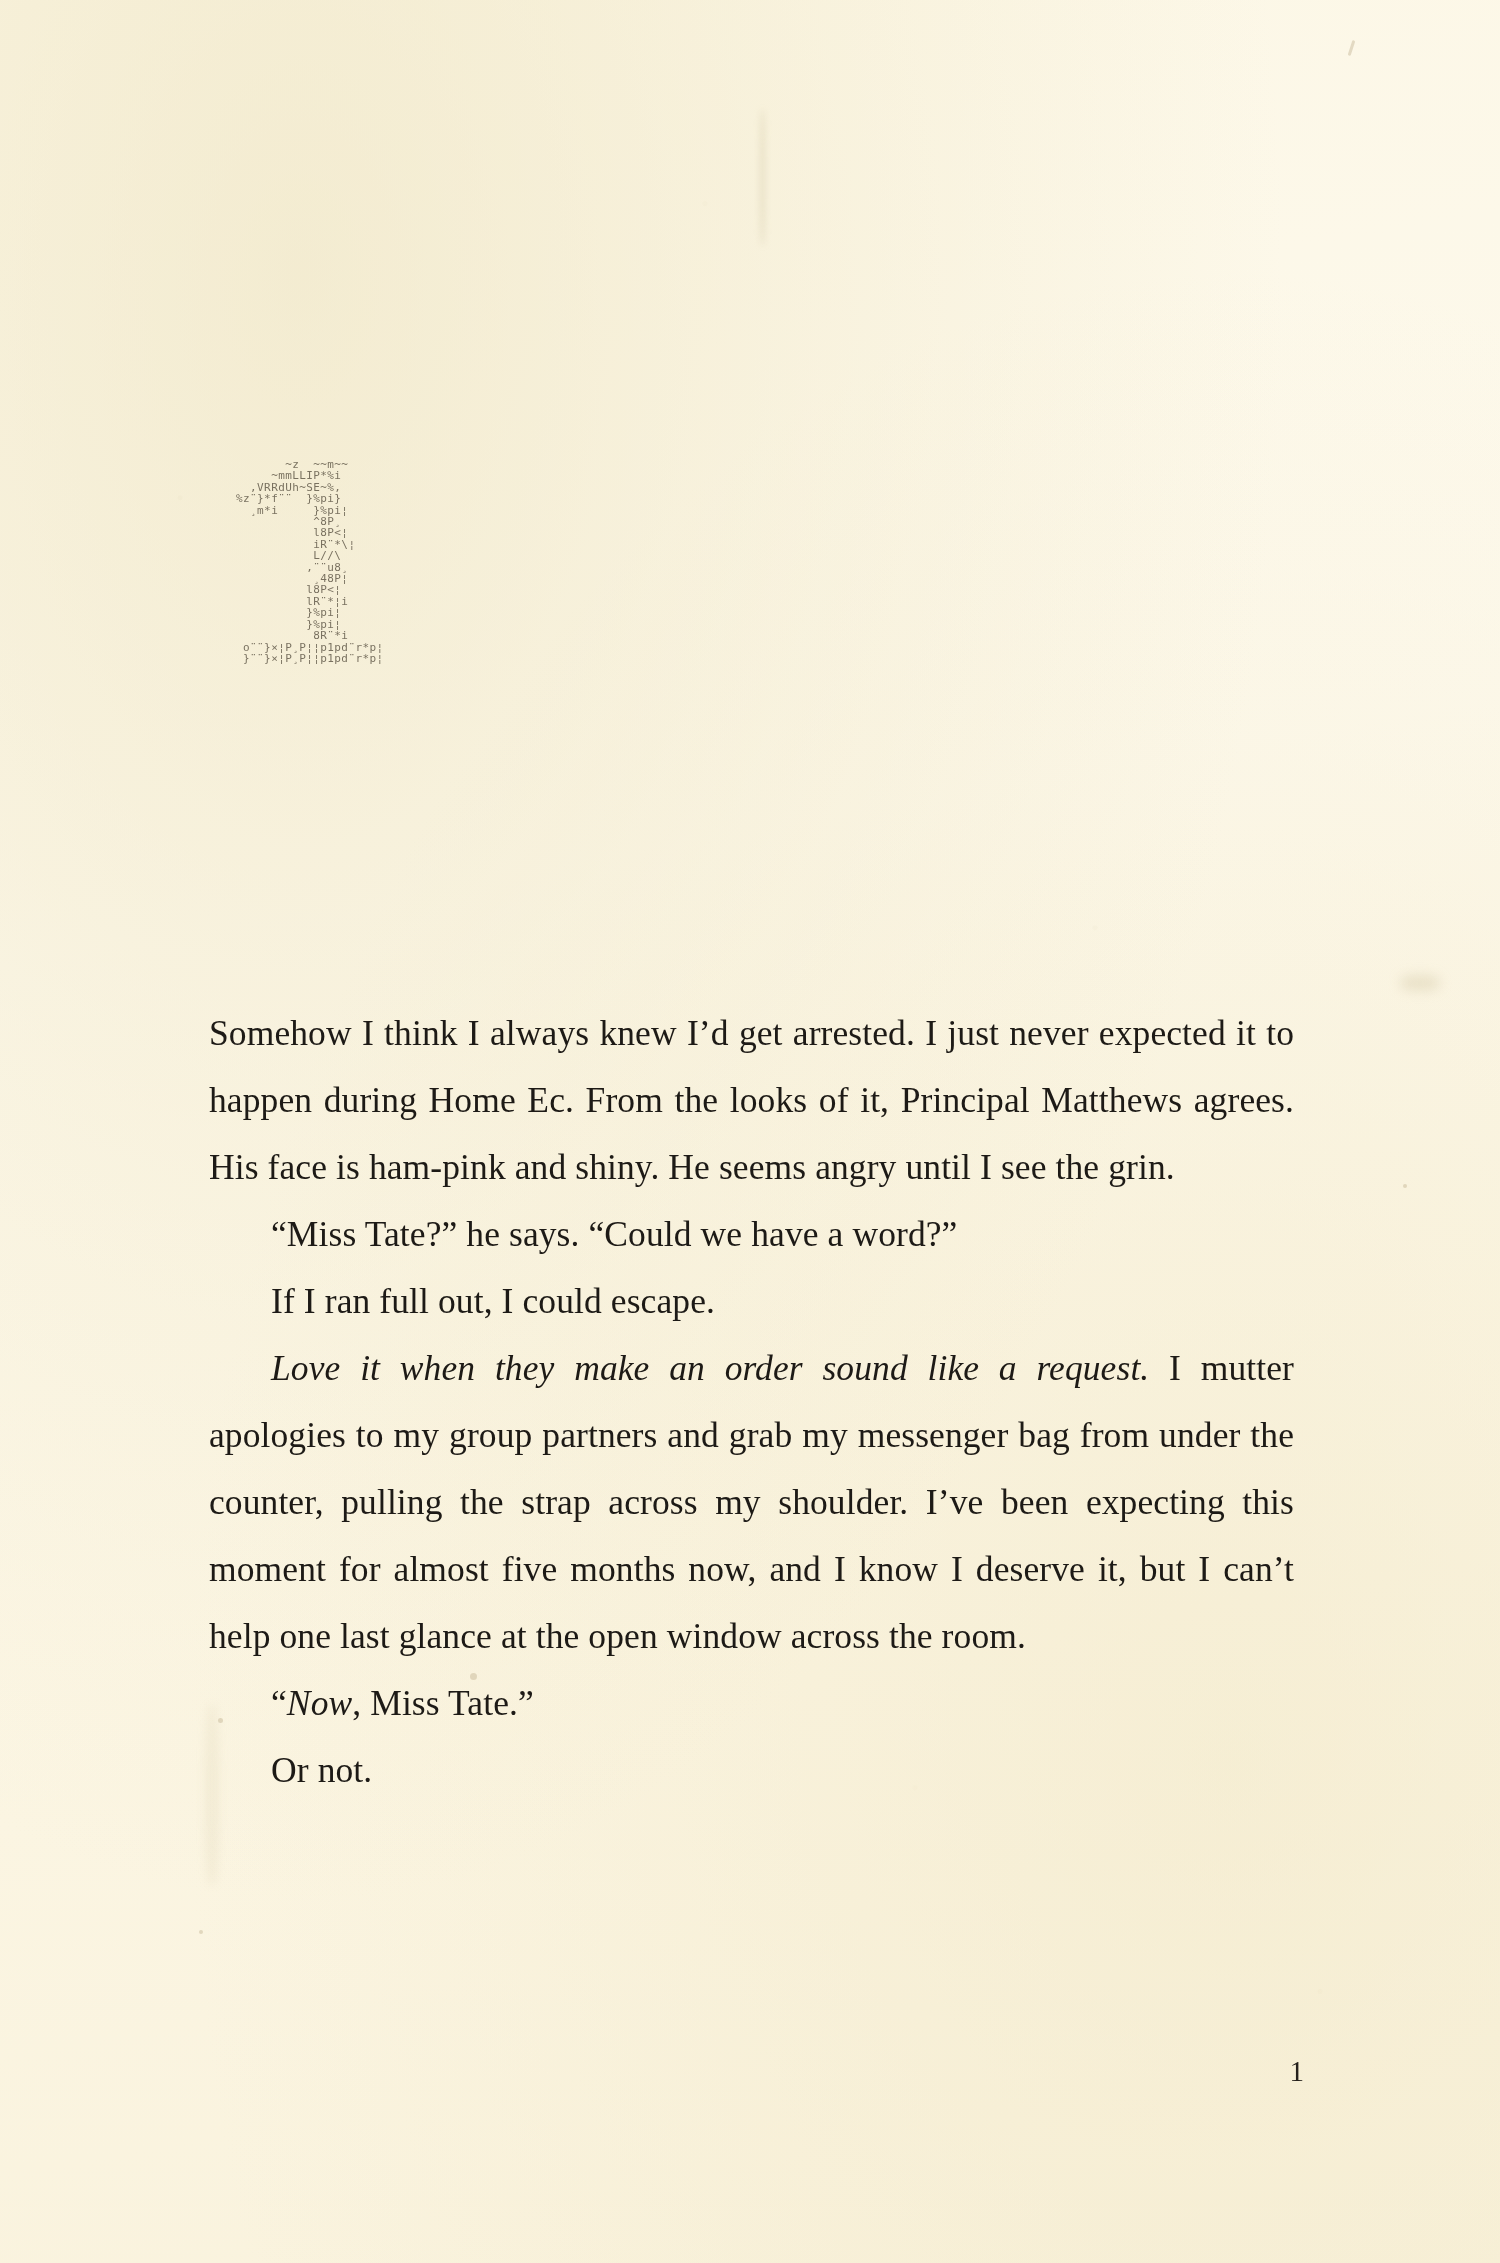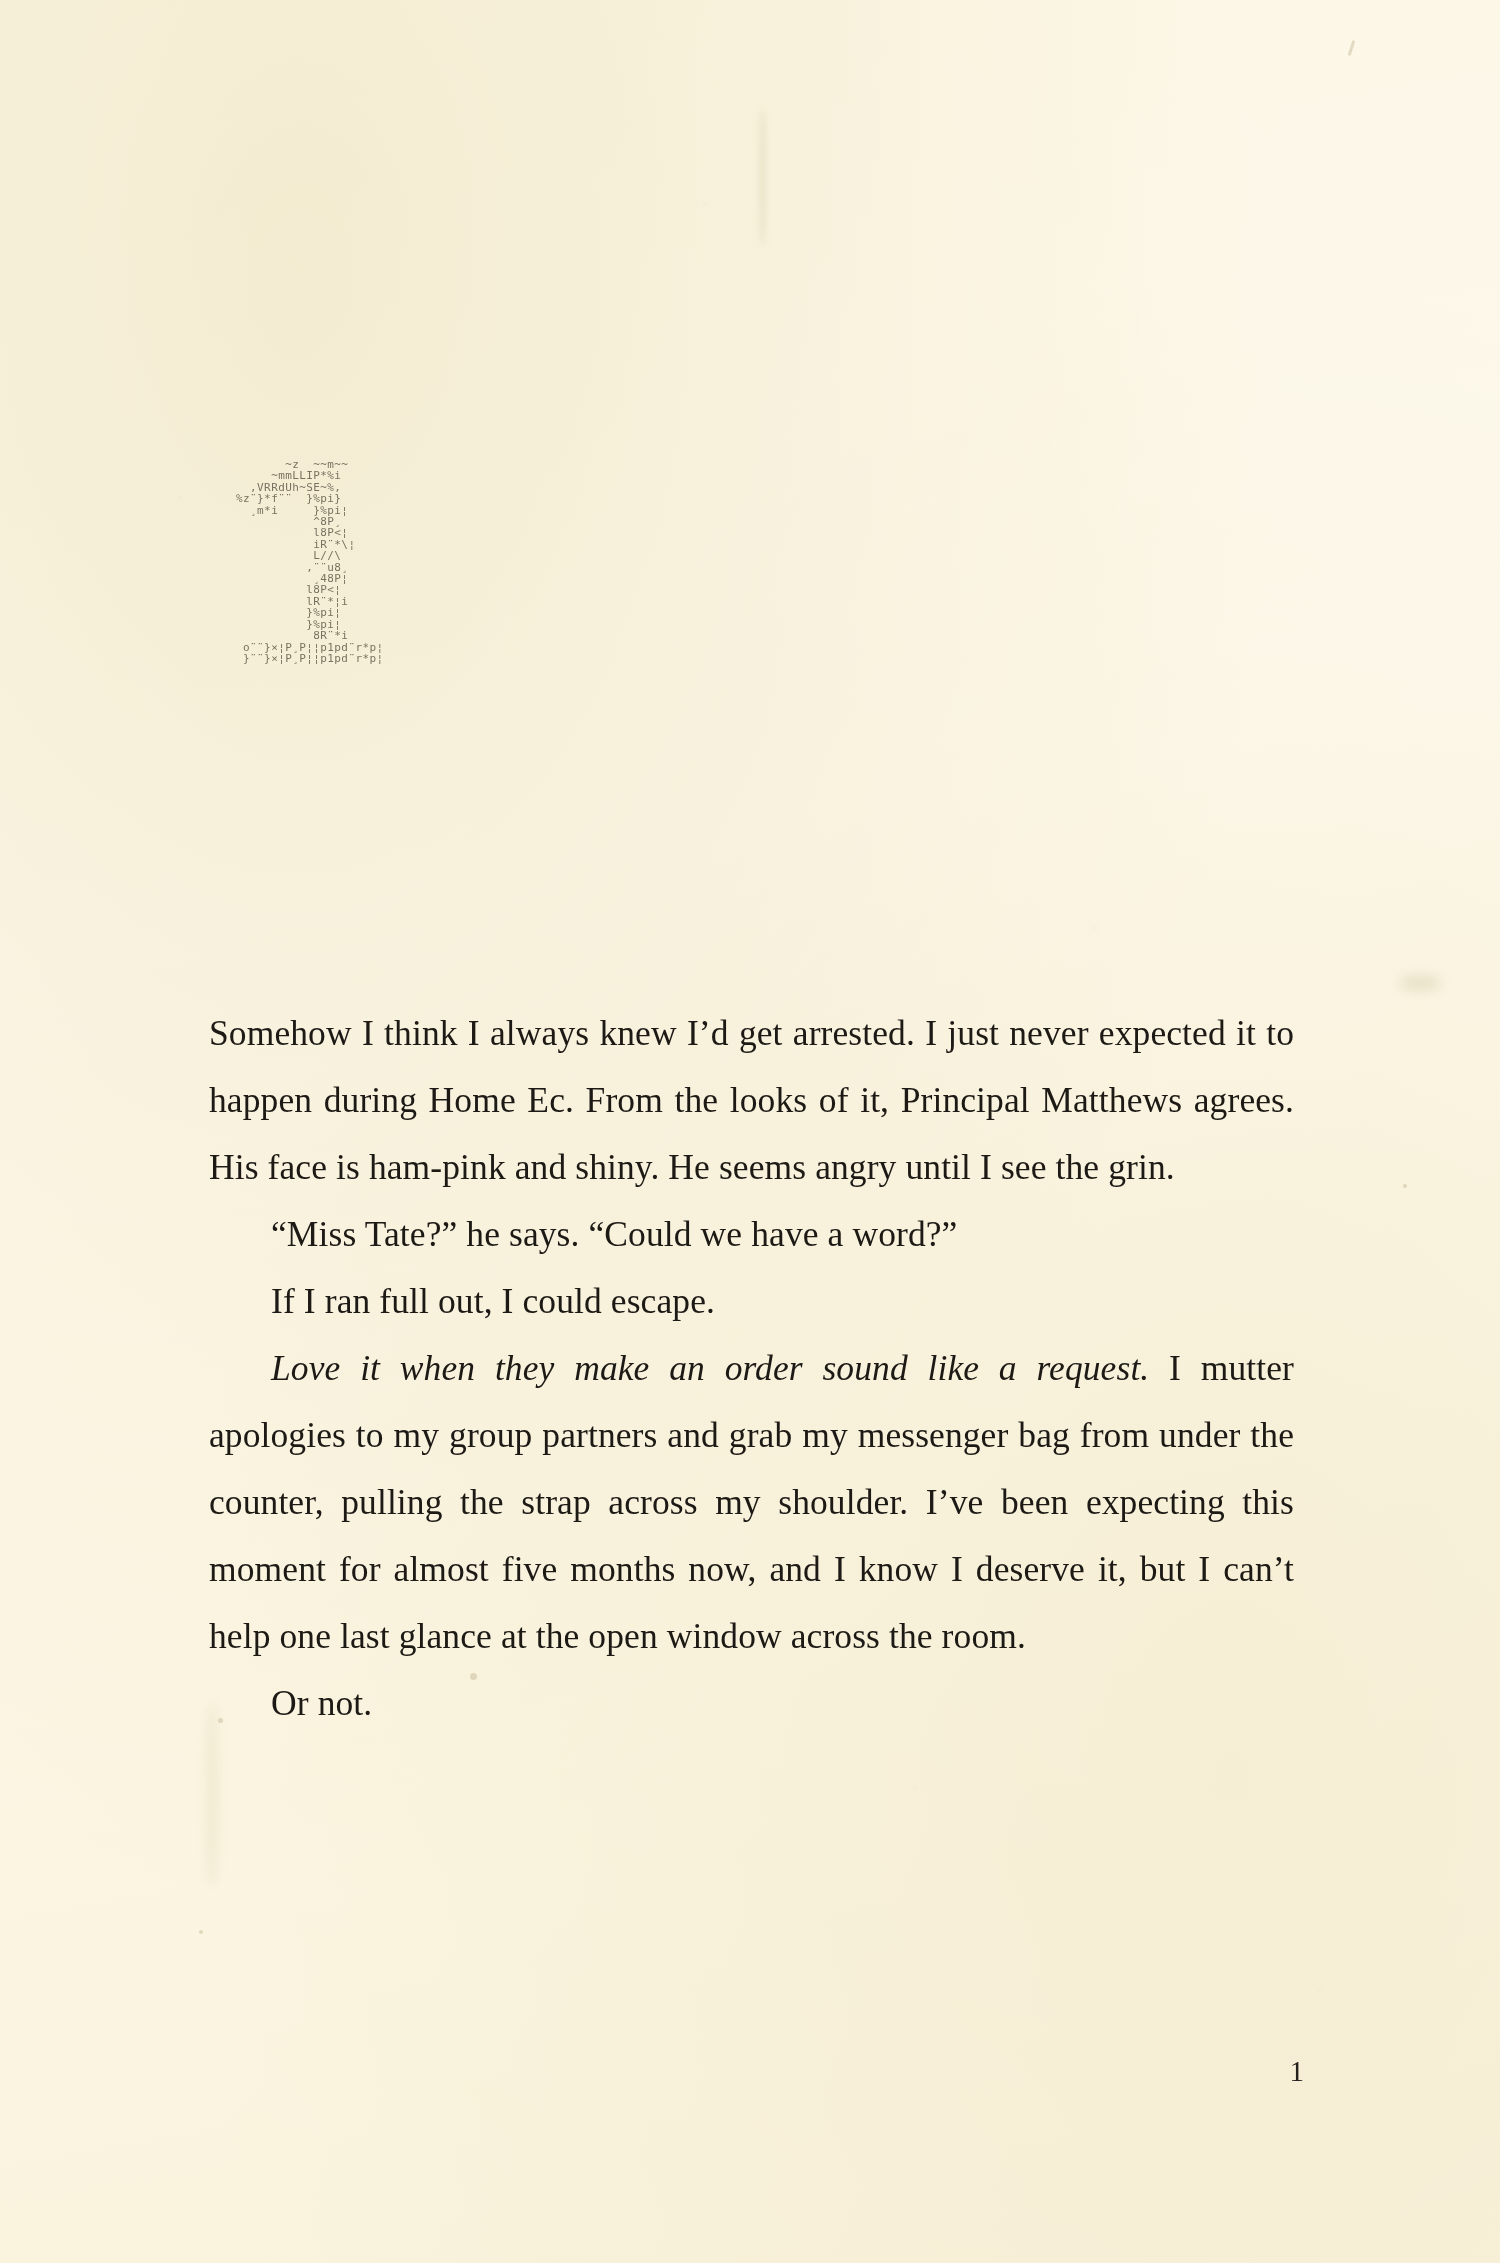--- a/index.html
+++ b/index.html
@@ -131,18 +131,19 @@
            }%pi¦
             8R¨*i
   o¨¨}×¦P¸P¦¦p1pd¨r*p¦
   }¨¨}×¦P¸P¦¦p1pd¨r*p¦</pre>
 
   <div class="text-block">
     <p>Somehow I think I always knew I’d get arrested. I just never expected it to happen during Home Ec. From the looks of it, Principal Matthews agrees. His face is ham-pink and shiny. He seems angry until I see the grin.</p>
     <p class="indent">“Miss Tate?” he says. “Could we have a word?”</p>
     <p class="indent last">If I ran full out, I could escape.</p>
     <p class="indent"><em>Love it when they make an order sound like a request.</em> I mutter apologies to my group partners and grab my messenger bag from under the counter, pulling the strap across my shoulder. I’ve been expecting this moment for almost five months now, and I know I deserve it, but I can’t help one last glance at the open window across the room.</p>
+    <p class="indent last">“<em>Now</em>, Miss Tate.”</p>
     <p class="indent last">Or not.</p>
   </div>
 
   <div class="folio">1</div>
 
 </div>
 
 </body></html>

